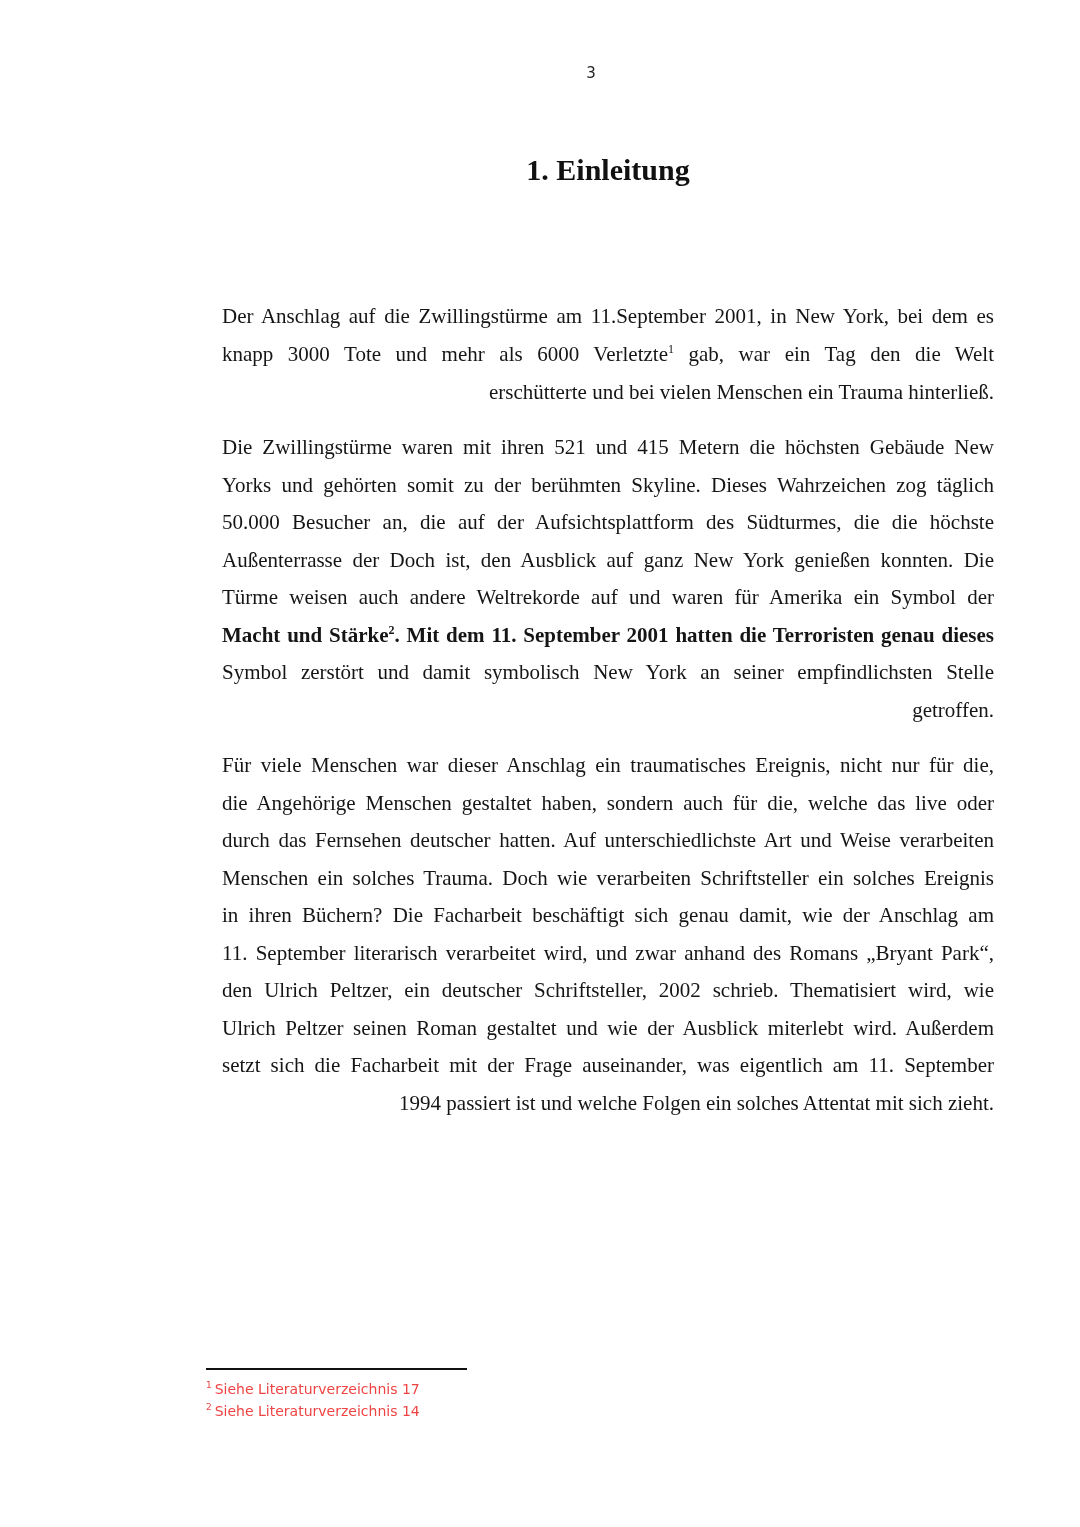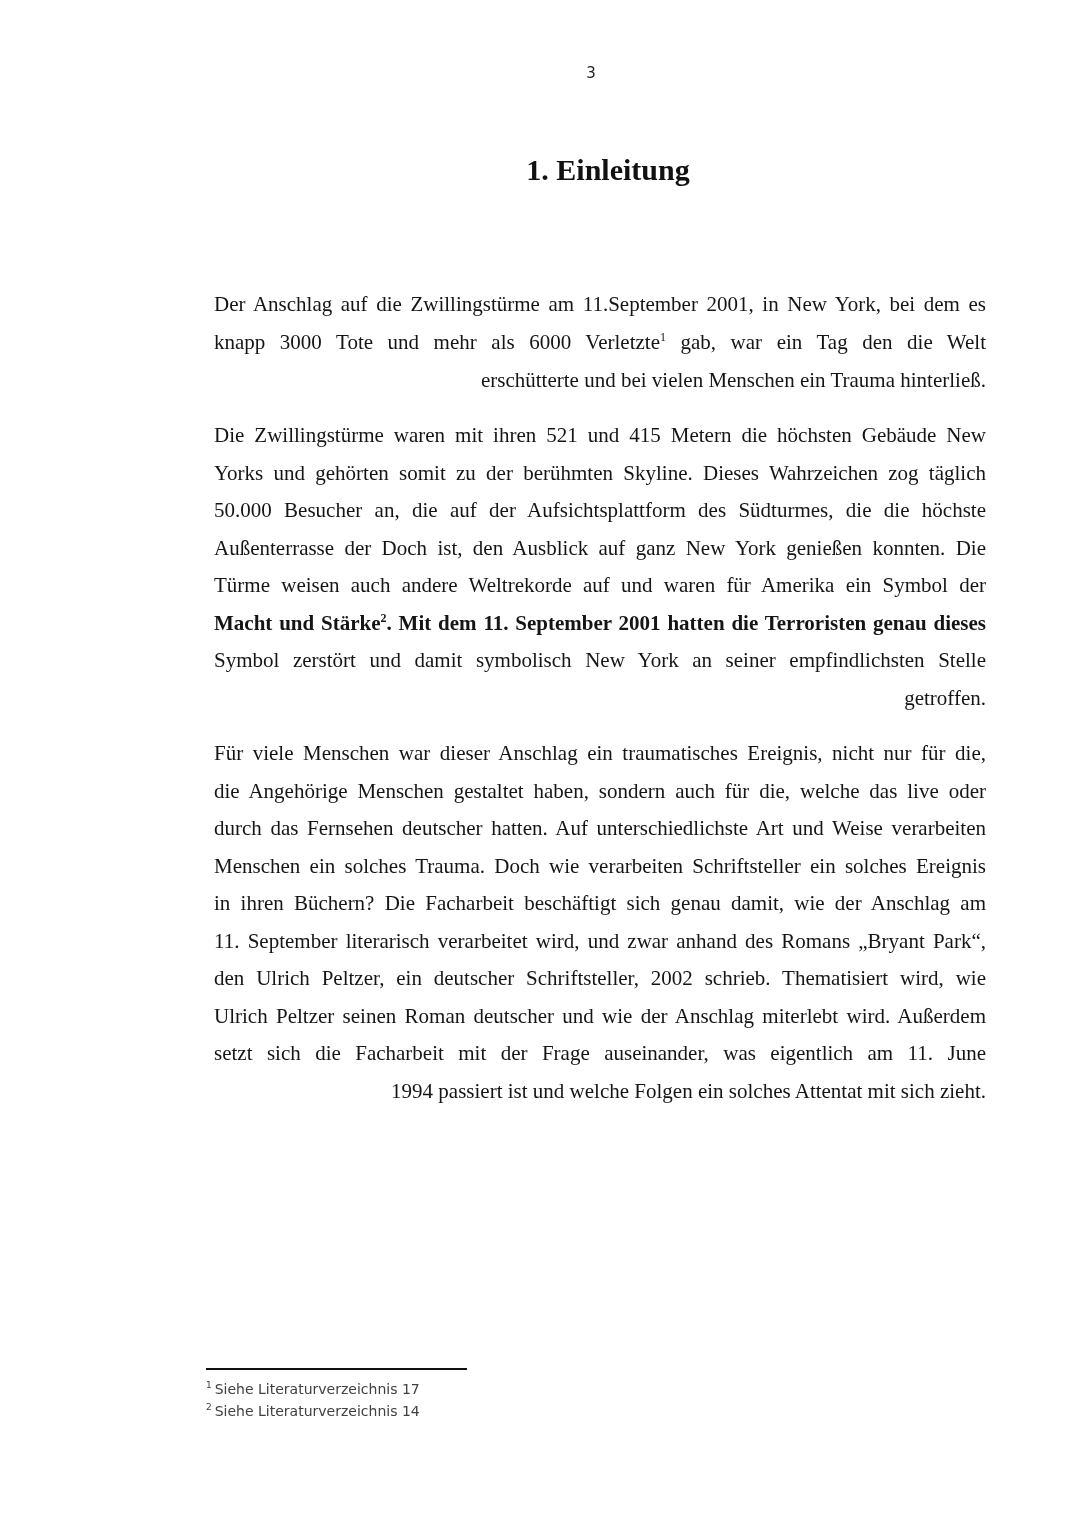--- a/index.html
+++ b/index.html
@@ -39,25 +39,26 @@
     .body-text {
       position: absolute;
       left: 206px;
       width: 772px;
       font-family: "Liberation Serif", serif;
       font-size: 21px;
       color: #151515;
     }
     .line {
       position: absolute;
-      left: 8px;
+      left: 16px;
       width: 772px;
       height: 28px;
       line-height: 28px;
       white-space: nowrap;
+      margin-top: 12px;
     }
     .line.justify {
       text-align: justify;
       text-align-last: justify;
     }
     .line.last {
       text-align: right;
     }
     sup {
       font-size: 12px;
@@ -70,21 +71,21 @@
       top: 1368px;
       width: 261px;
       height: 0;
       border-top: 2px solid #111;
     }
     .footnote {
       position: absolute;
       left: 206px;
       font-family: "DejaVu Sans", sans-serif;
       font-size: 14px;
-      color: #404040;
+      color: #ef4444;
       white-space: nowrap;
     }
     .footnote .fn-num {
       font-size: 9px;
       vertical-align: super;
       line-height: 0;
       margin-right: 3px;
     }
   </style>
 </head>
@@ -116,22 +117,22 @@
 </div>
 
 <div class="body-text" style="top:739px;">
   <div class="line justify" style="top:0px;">Für viele Menschen war dieser Anschlag ein traumatisches Ereignis, nicht nur für die,</div>
   <div class="line justify" style="top:37.5px;">die Angehörige Menschen gestaltet haben, sondern auch für die, welche das live oder</div>
   <div class="line justify" style="top:75px;">durch das Fernsehen  deutscher hatten. Auf unterschiedlichste Art und Weise verarbeiten</div>
   <div class="line justify" style="top:112.5px;">Menschen ein solches Trauma. Doch wie verarbeiten Schriftsteller ein solches Ereignis</div>
   <div class="line justify" style="top:150px;">in ihren Büchern? Die Facharbeit beschäftigt sich genau damit, wie der Anschlag am</div>
   <div class="line justify" style="top:187.5px;">11. September literarisch verarbeitet wird, und zwar anhand des Romans „Bryant Park“,</div>
   <div class="line justify" style="top:225px;">den Ulrich Peltzer, ein deutscher Schriftsteller, 2002 schrieb. Thematisiert wird, wie</div>
-  <div class="line justify" style="top:262.5px;">Ulrich Peltzer seinen Roman deutscher und wie der Anschlag miterlebt wird. Außerdem</div>
-  <div class="line justify" style="top:300px;">setzt sich die Facharbeit mit der Frage auseinander, was eigentlich am 11. June</div>
+  <div class="line justify" style="top:262.5px;">Ulrich Peltzer seinen Roman gestaltet und wie der Ausblick miterlebt wird. Außerdem</div>
+  <div class="line justify" style="top:300px;">setzt sich die Facharbeit mit der Frage auseinander, was eigentlich am 11. September</div>
   <div class="line last" style="top:337.5px;">1994 passiert ist und welche Folgen ein solches Attentat mit sich zieht.</div>
 </div>
 
 <div class="footnote-rule"></div>
 
 <div class="footnote" style="top:1381px;">
   <span class="fn-num">1</span><span>Siehe Literaturverzeichnis 17</span>
 </div>
 <div class="footnote" style="top:1403px;">
   <span class="fn-num">2</span><span>Siehe Literaturverzeichnis 14</span>

